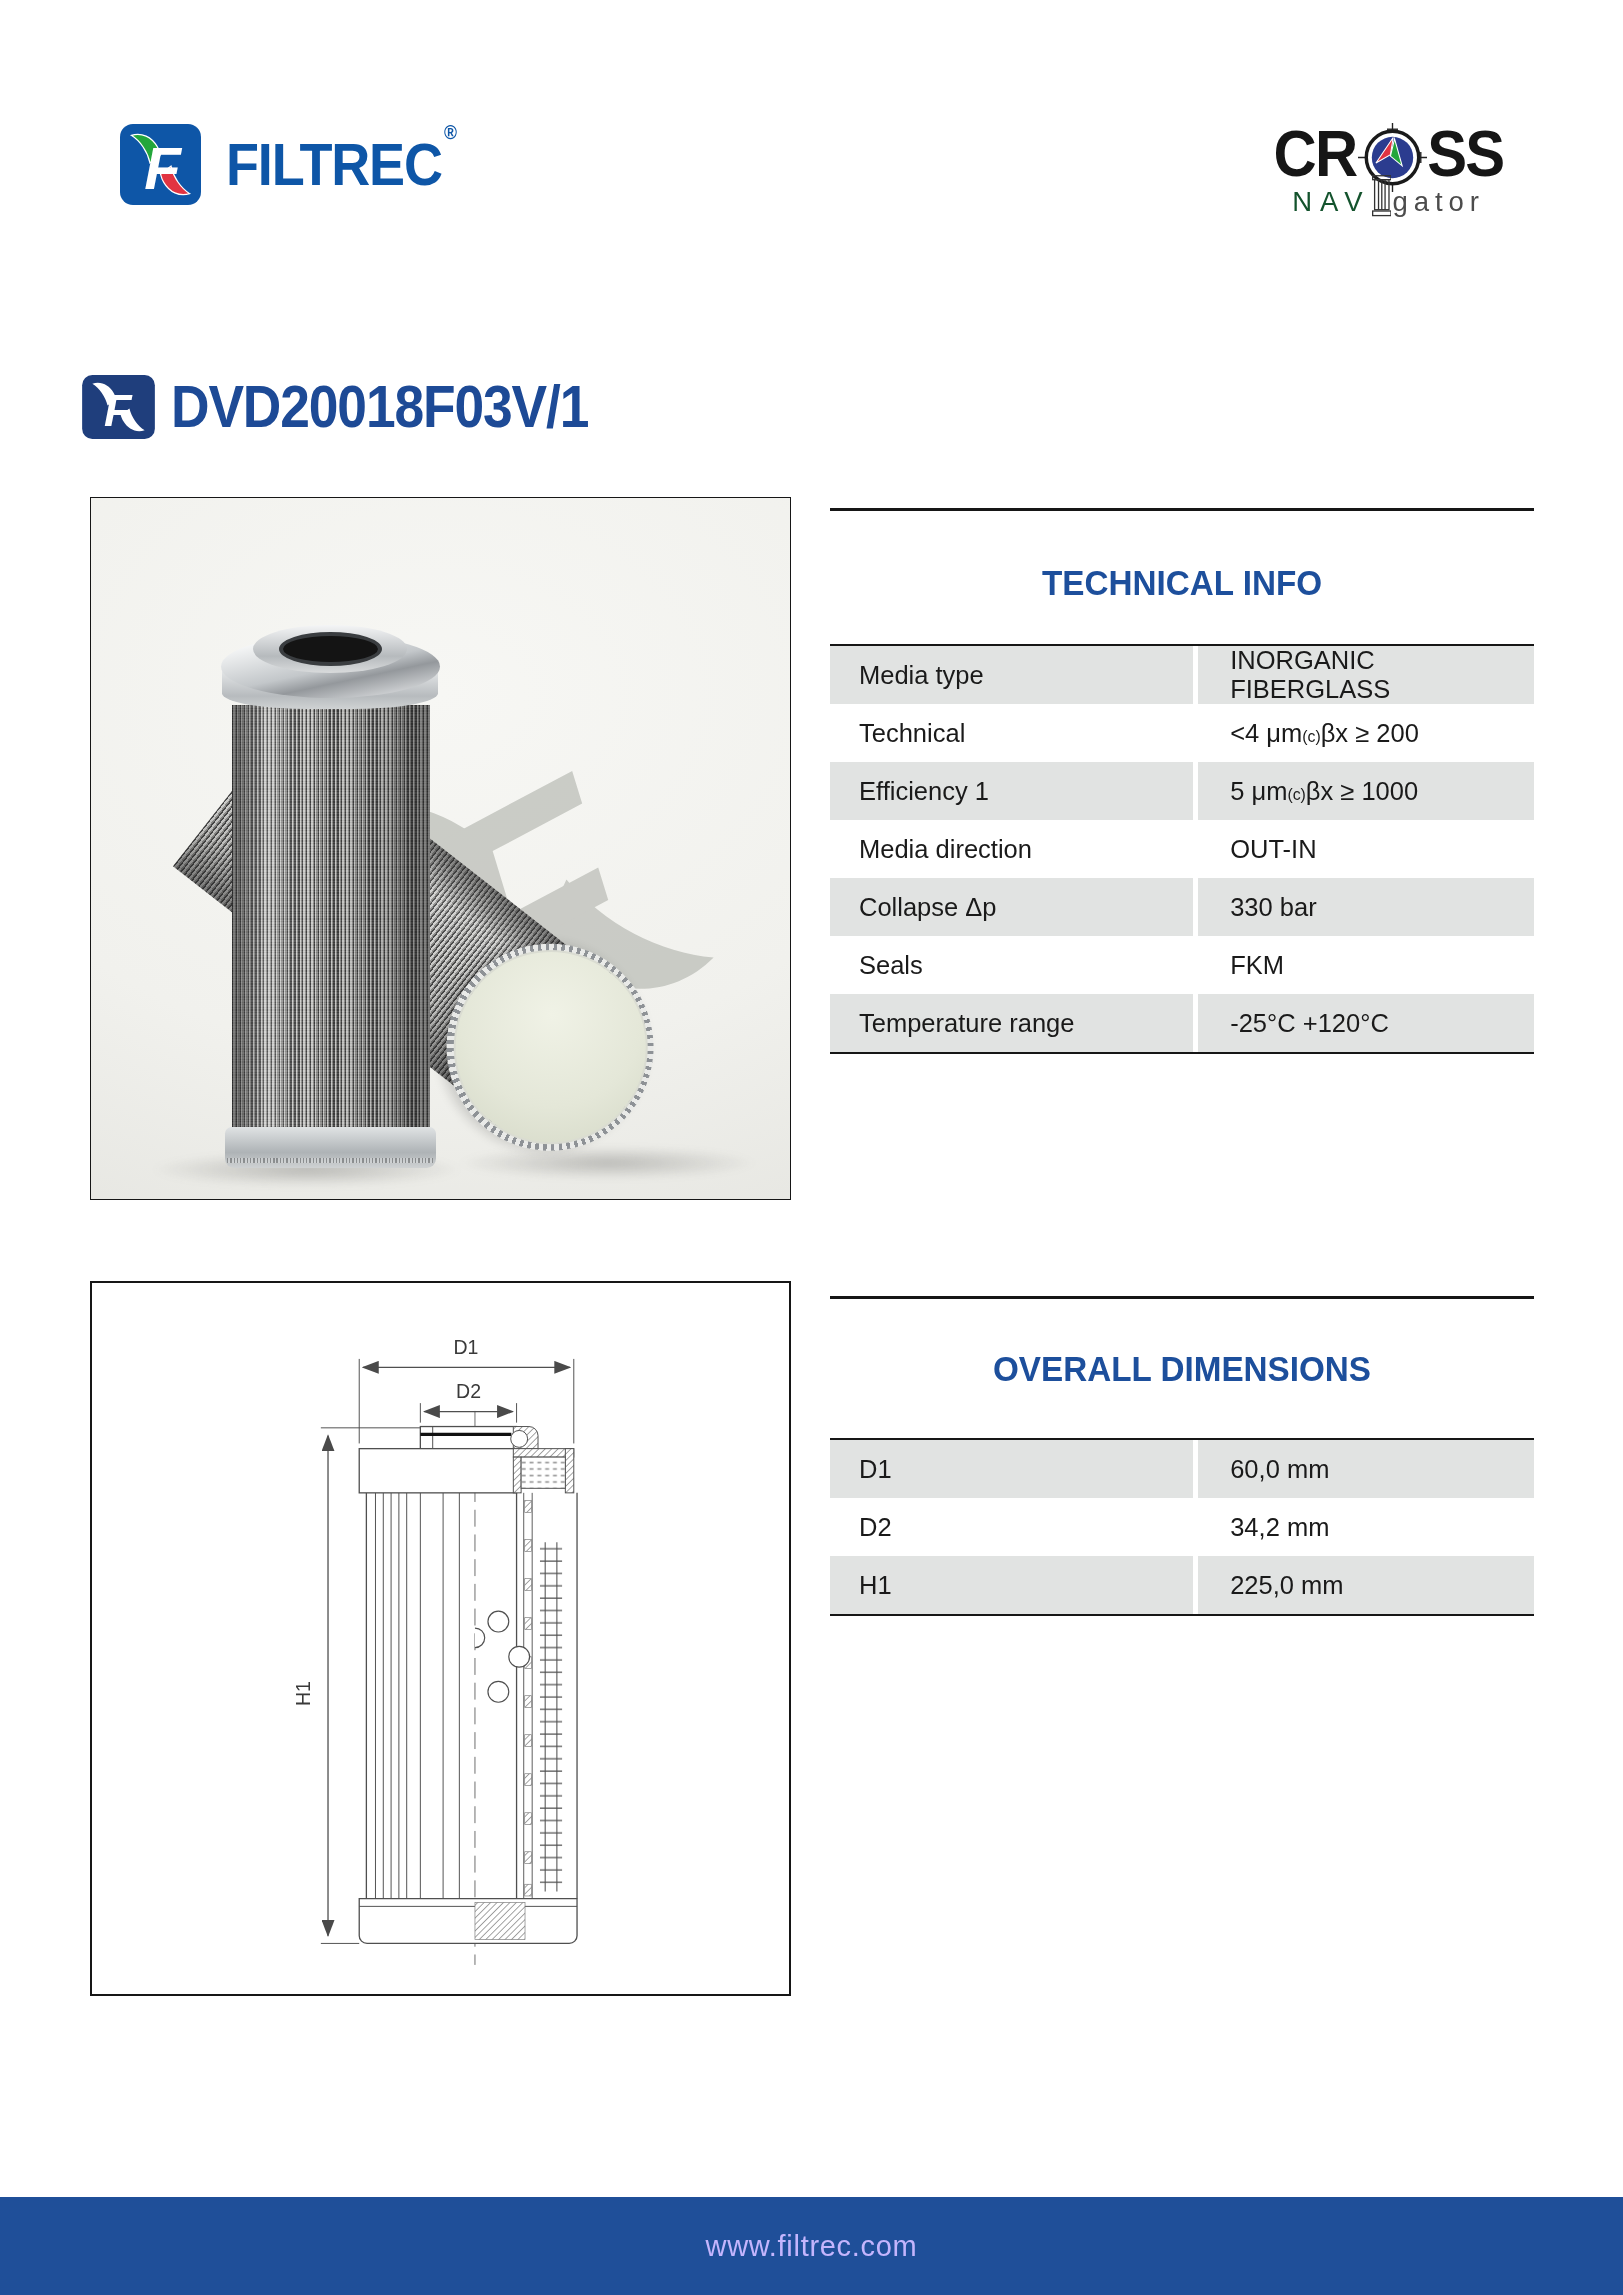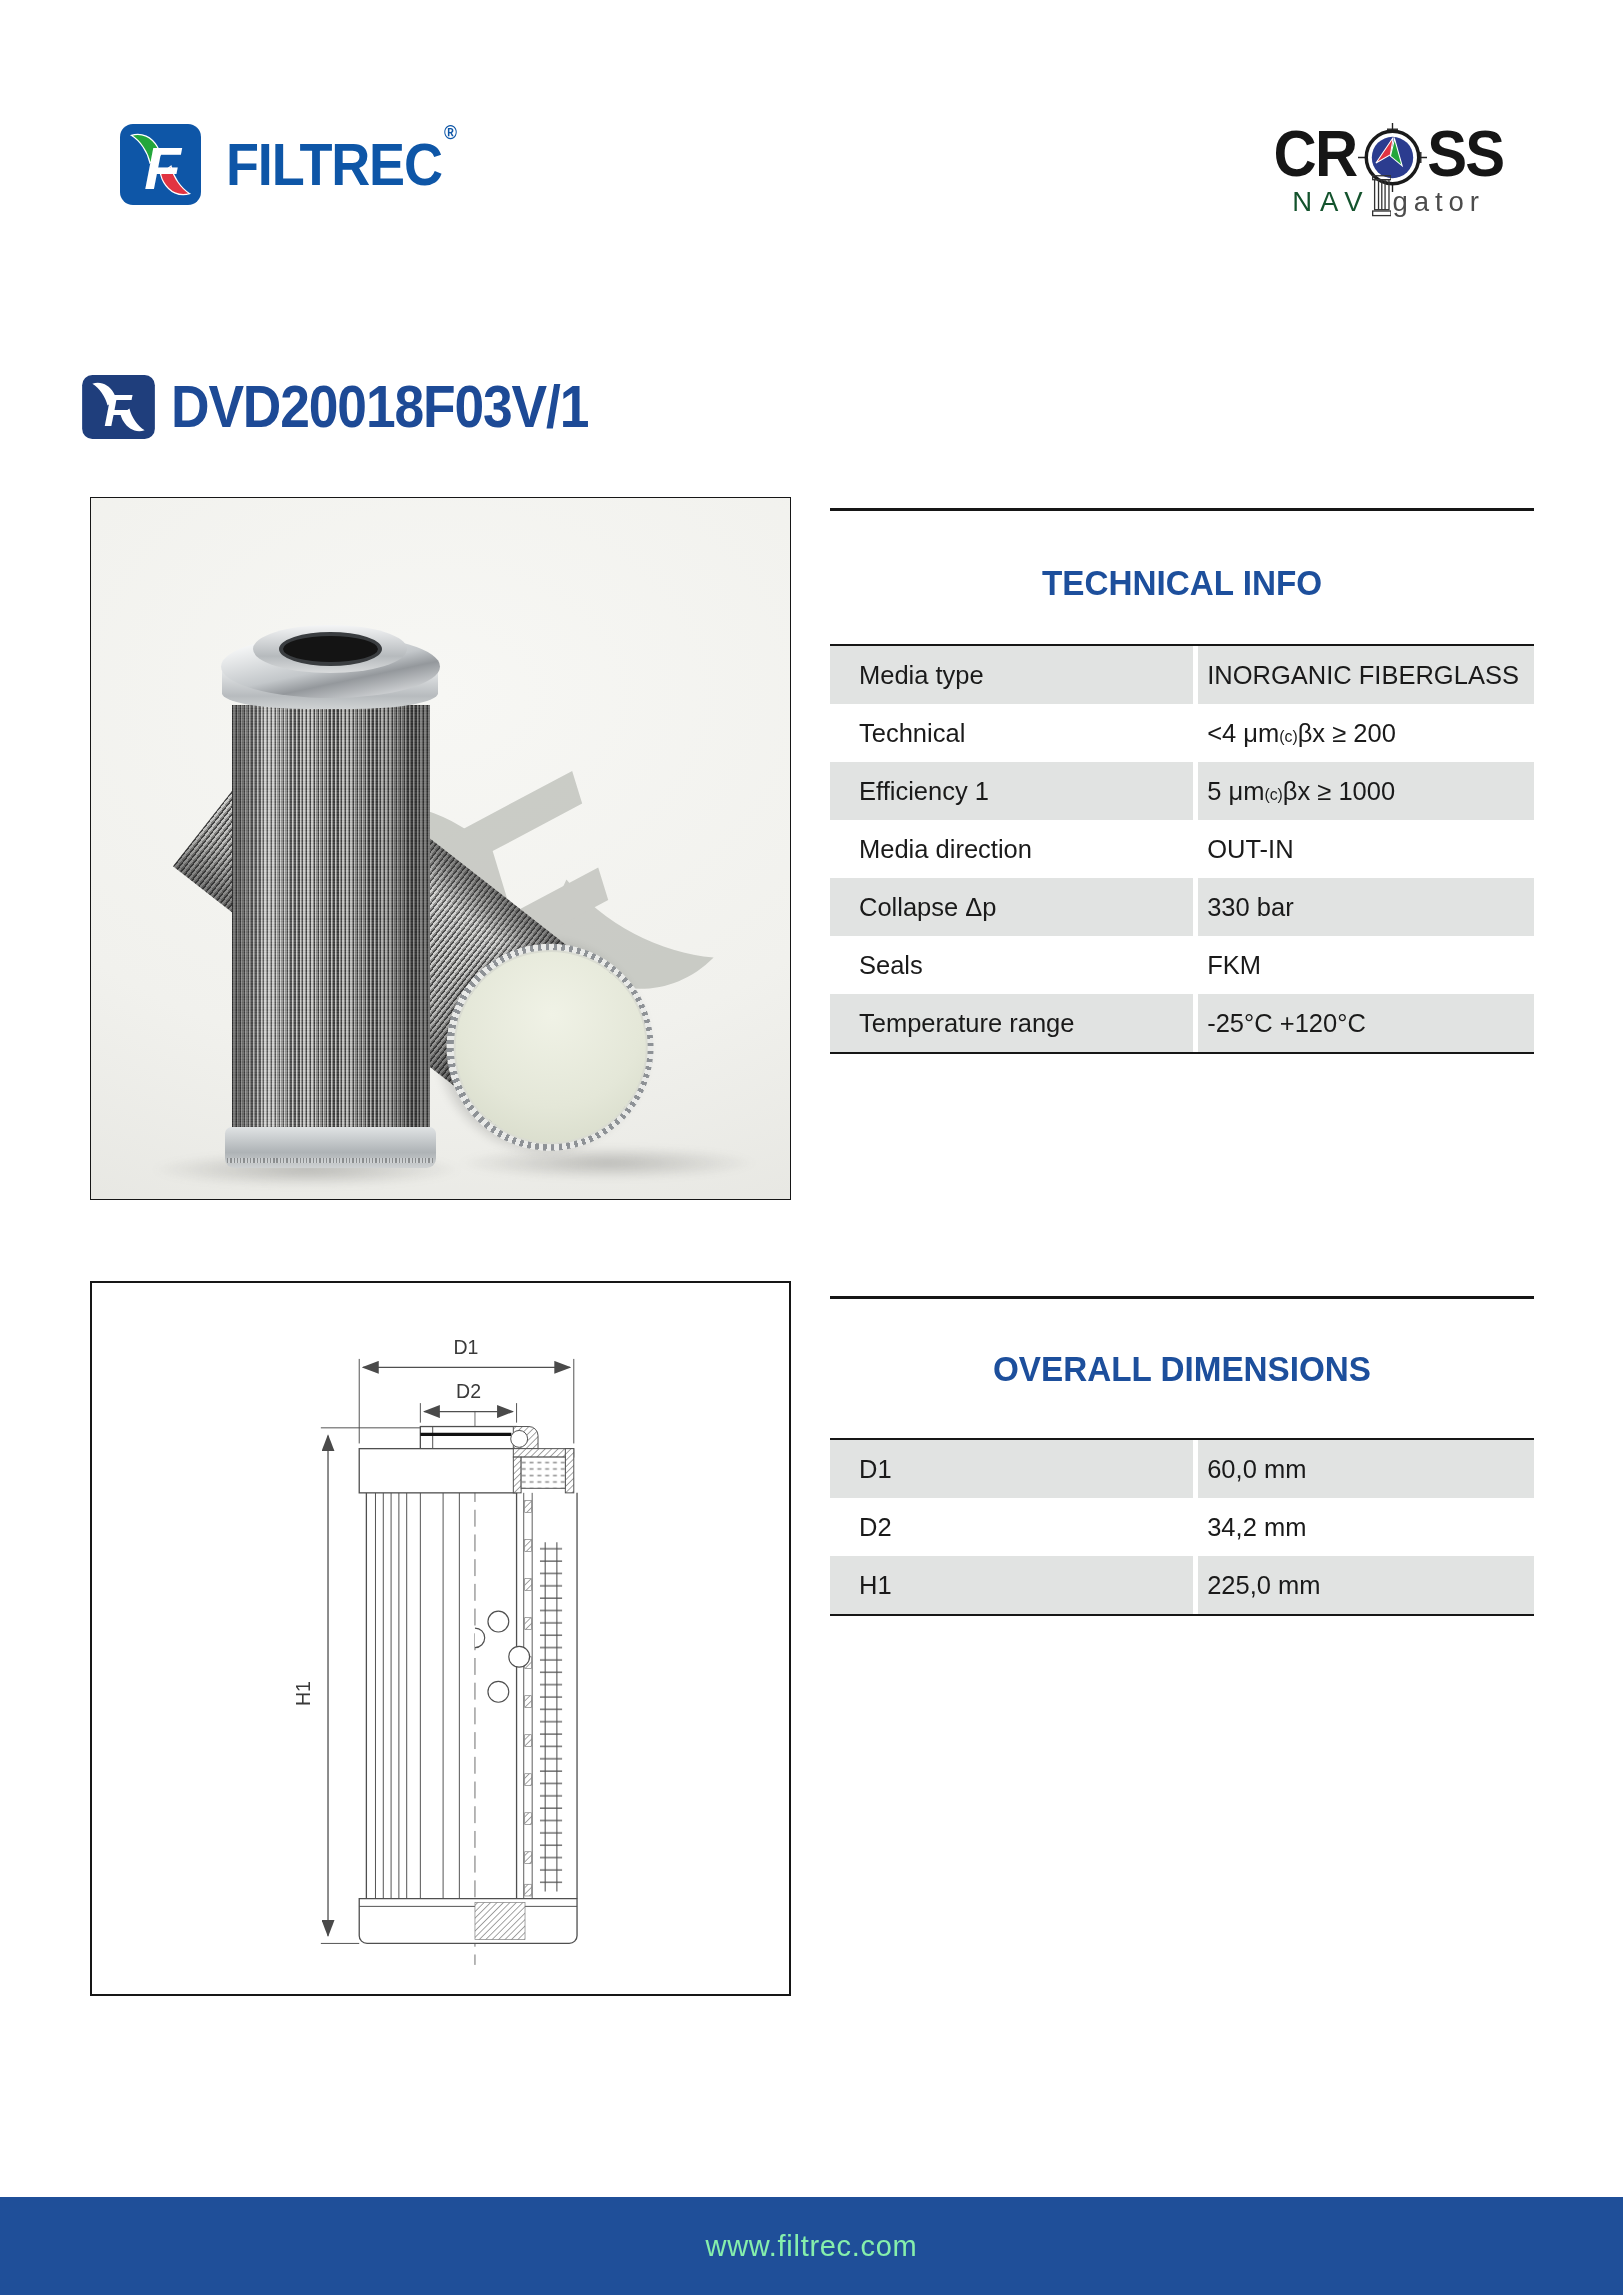--- a/index.html
+++ b/index.html
@@ -83,34 +83,34 @@
   
   .col{position:absolute;left:830px;width:704px;}
   .rule{height:2.6px;background:#161616;}
   .sec-title{font-weight:bold;font-size:35px;color:#1D4F9C;text-align:center;letter-spacing:0px;
              transform:scaleX(.95);}
   .tbl{border-top:2px solid #161616;border-bottom:2px solid #161616;}
   .t-row{display:flex;height:58px;}
   .t-row:nth-child(odd) .cell{background:#E1E3E2;}
   .cell{display:flex;align-items:center;font-size:25.5px;color:#1a1a1a;}
   .t-label{width:334px;padding-left:29px;margin-right:5.2px;}
-  .t-value{flex:1;padding-left:9px;align-items:center;}
+  .t-value{flex:1;padding-left:32px;align-items:center;}
   .t-value sub{font-size:.62em;position:relative;top:.25em;line-height:0;}
 
   #tech-rule{top:508px;} #tech-title{position:absolute;top:563px;width:704px;}
   #tech-table{position:absolute;top:644px;width:704px;}
   #dims-rule{top:1296px;} #dims-title{position:absolute;top:1349px;width:704px;}
   #dims-table{position:absolute;top:1438px;width:704px;}
   #dims-table .t-row{height:58px;}
 
   
   .disclaimer{position:absolute;left:0;top:2157px;width:1623px;text-align:center;font-size:22px;color:#151515;}
   .footer-bar{position:absolute;left:0;top:2197px;width:1623px;height:99px;background:#1F4F99;
               display:flex;align-items:center;justify-content:center;}
-  .website{font-size:29px;color:#86efac;letter-spacing:0.7px;}
+  .website{font-size:29px;color:#c4b5fd;letter-spacing:0.7px;}
 </style>
 </head>
 <body>
 
 <div class="page">
 
   <div class="filtrec-logo">
     <svg class="filtrec-mark" viewBox="0 0 100 100">
       <rect x="0" y="0" width="100" height="100" rx="16" fill="#0E56A7"></rect>
       <path d="M14,14 C27,10 39,16 46,28 C48,31 49,34 50,38 L37,48 C34,34 25,21 14,14 Z" fill="#23A63B" stroke="#fff" stroke-width="1.5"></path>

